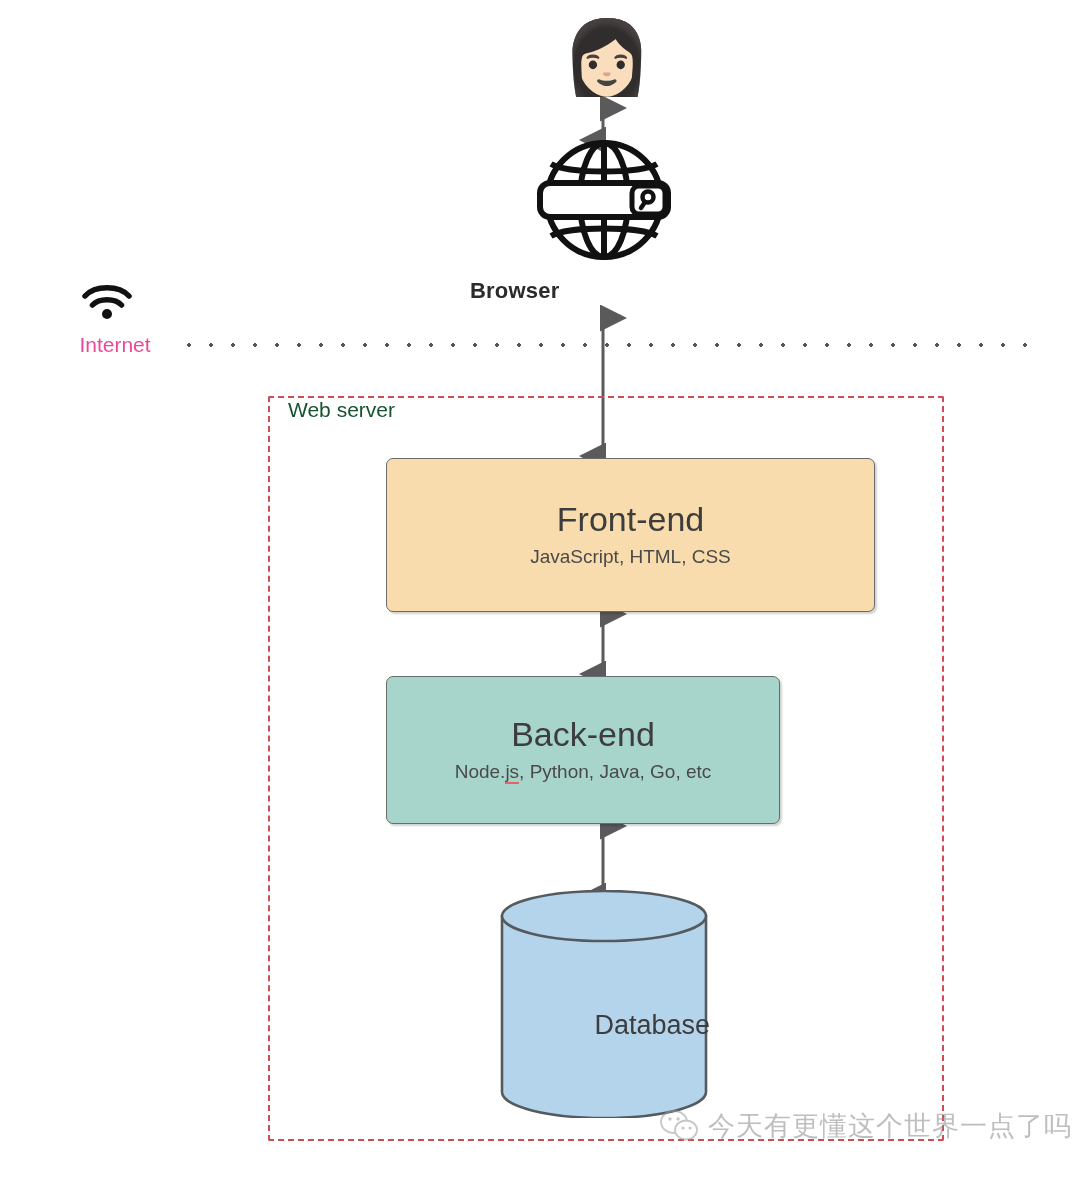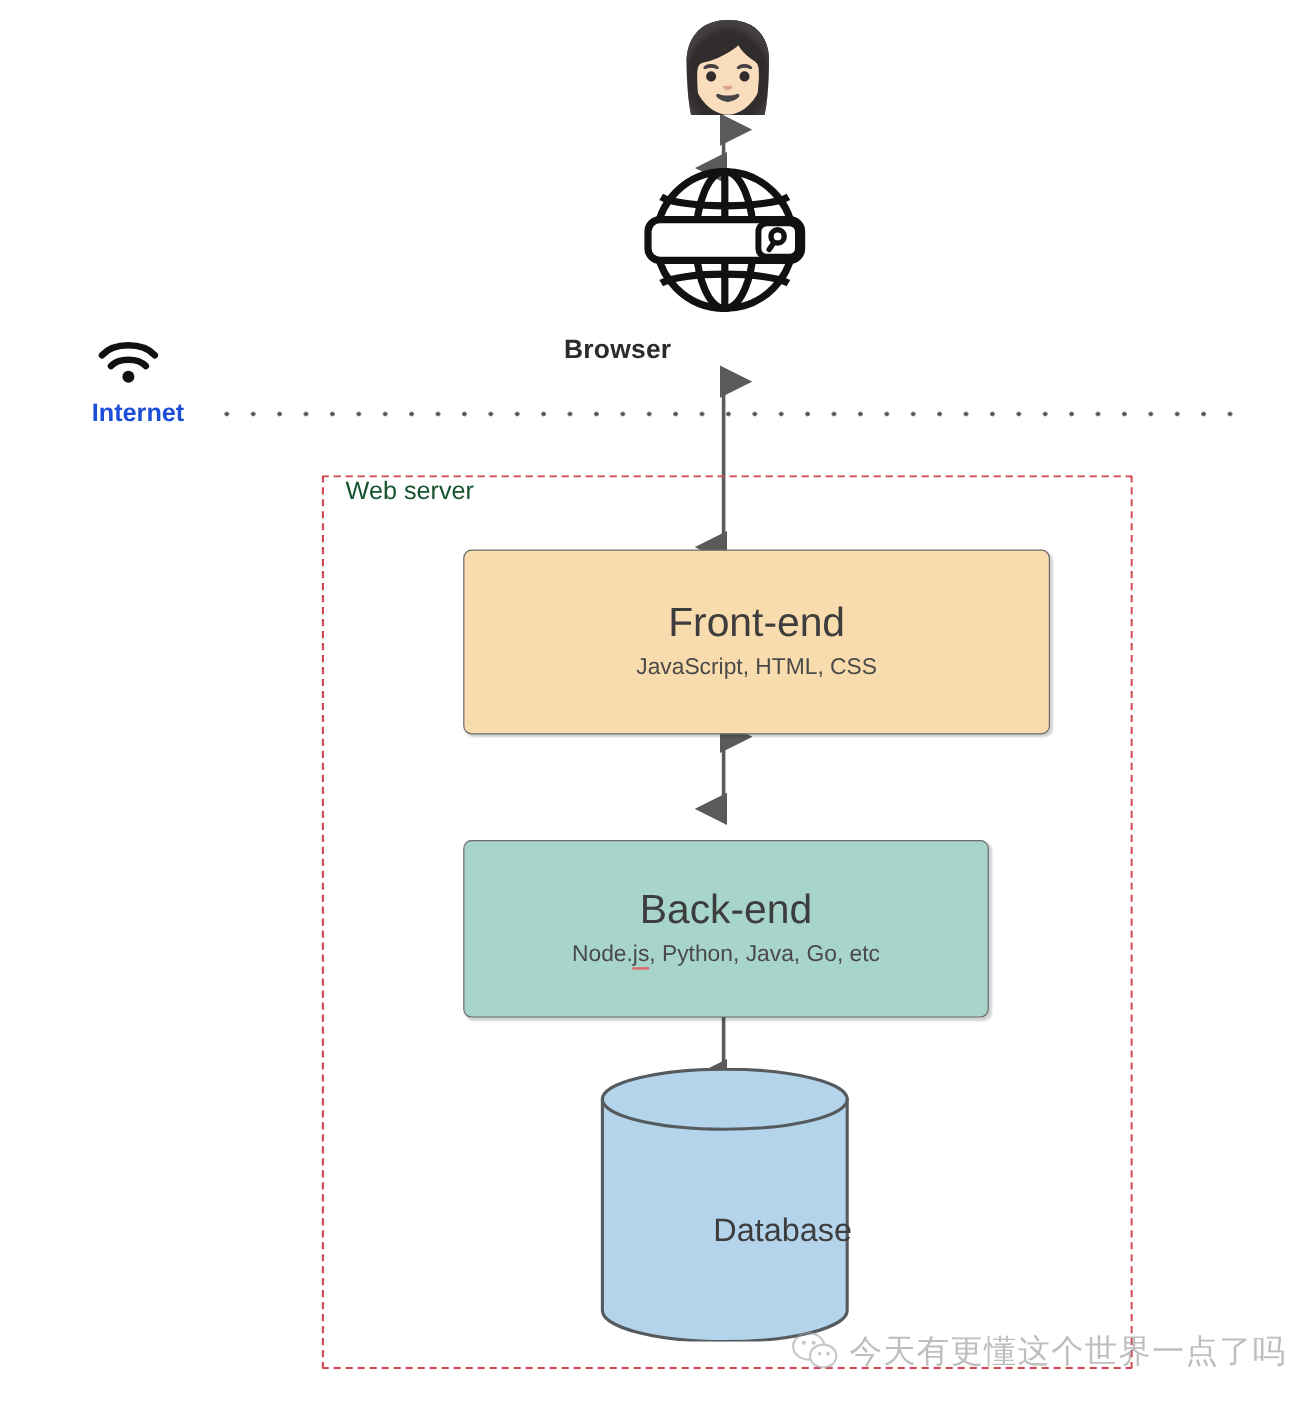--- a/index.html
+++ b/index.html
@@ -36,21 +36,21 @@
     text-align: left;
     font-size: 22px; font-weight: bold; color: #2b2b2b;
     letter-spacing: .2px;
   }
 
   
   #wifi-icon { left: 80px; top: 280px; width: 54px; height: 42px; }
   #internet-label {
     left: 40px; top: 333px; width: 150px;
     text-align: center;
-    font-size: 21px; font-weight: bold; color: #1d4ed8;
+    font-size: 21px; font-weight: normal; color: #ec4899;
   }
   #internet-dotline {
     left: 178px; top: 342px;
     width: 856px; height: 6px;
     background-image: radial-gradient(circle, #555 1.6px, rgba(0,0,0,0) 2.1px);
     background-size: 22px 6px;
     background-repeat: repeat-x;
   }
 
   
@@ -83,21 +83,21 @@
     line-height: 1.05;
     margin-bottom: 8px;
     font-weight: normal;
   }
   .stack-sub {
     font-size: 19px;
     color: #4a4a4a;
   }
 
   #frontend-box { left: 386px; top: 458px; width: 489px; height: 154px; }
-  #backend-box  { left: 386px; top: 700px; width: 438px; height: 148px; }
+  #backend-box  { left: 386px; top: 676px; width: 394px; height: 148px; }
 
   .spell { border-bottom: 2px solid #e06666; }
 
   
   #database-shape { left: 498px; top: 890px; width: 212px; height: 228px; }
   #database-label {
     left: 498px; top: 1010px; width: 212px;
     text-align: right;
     font-size: 27px; color: #3d3d3d;
   }

